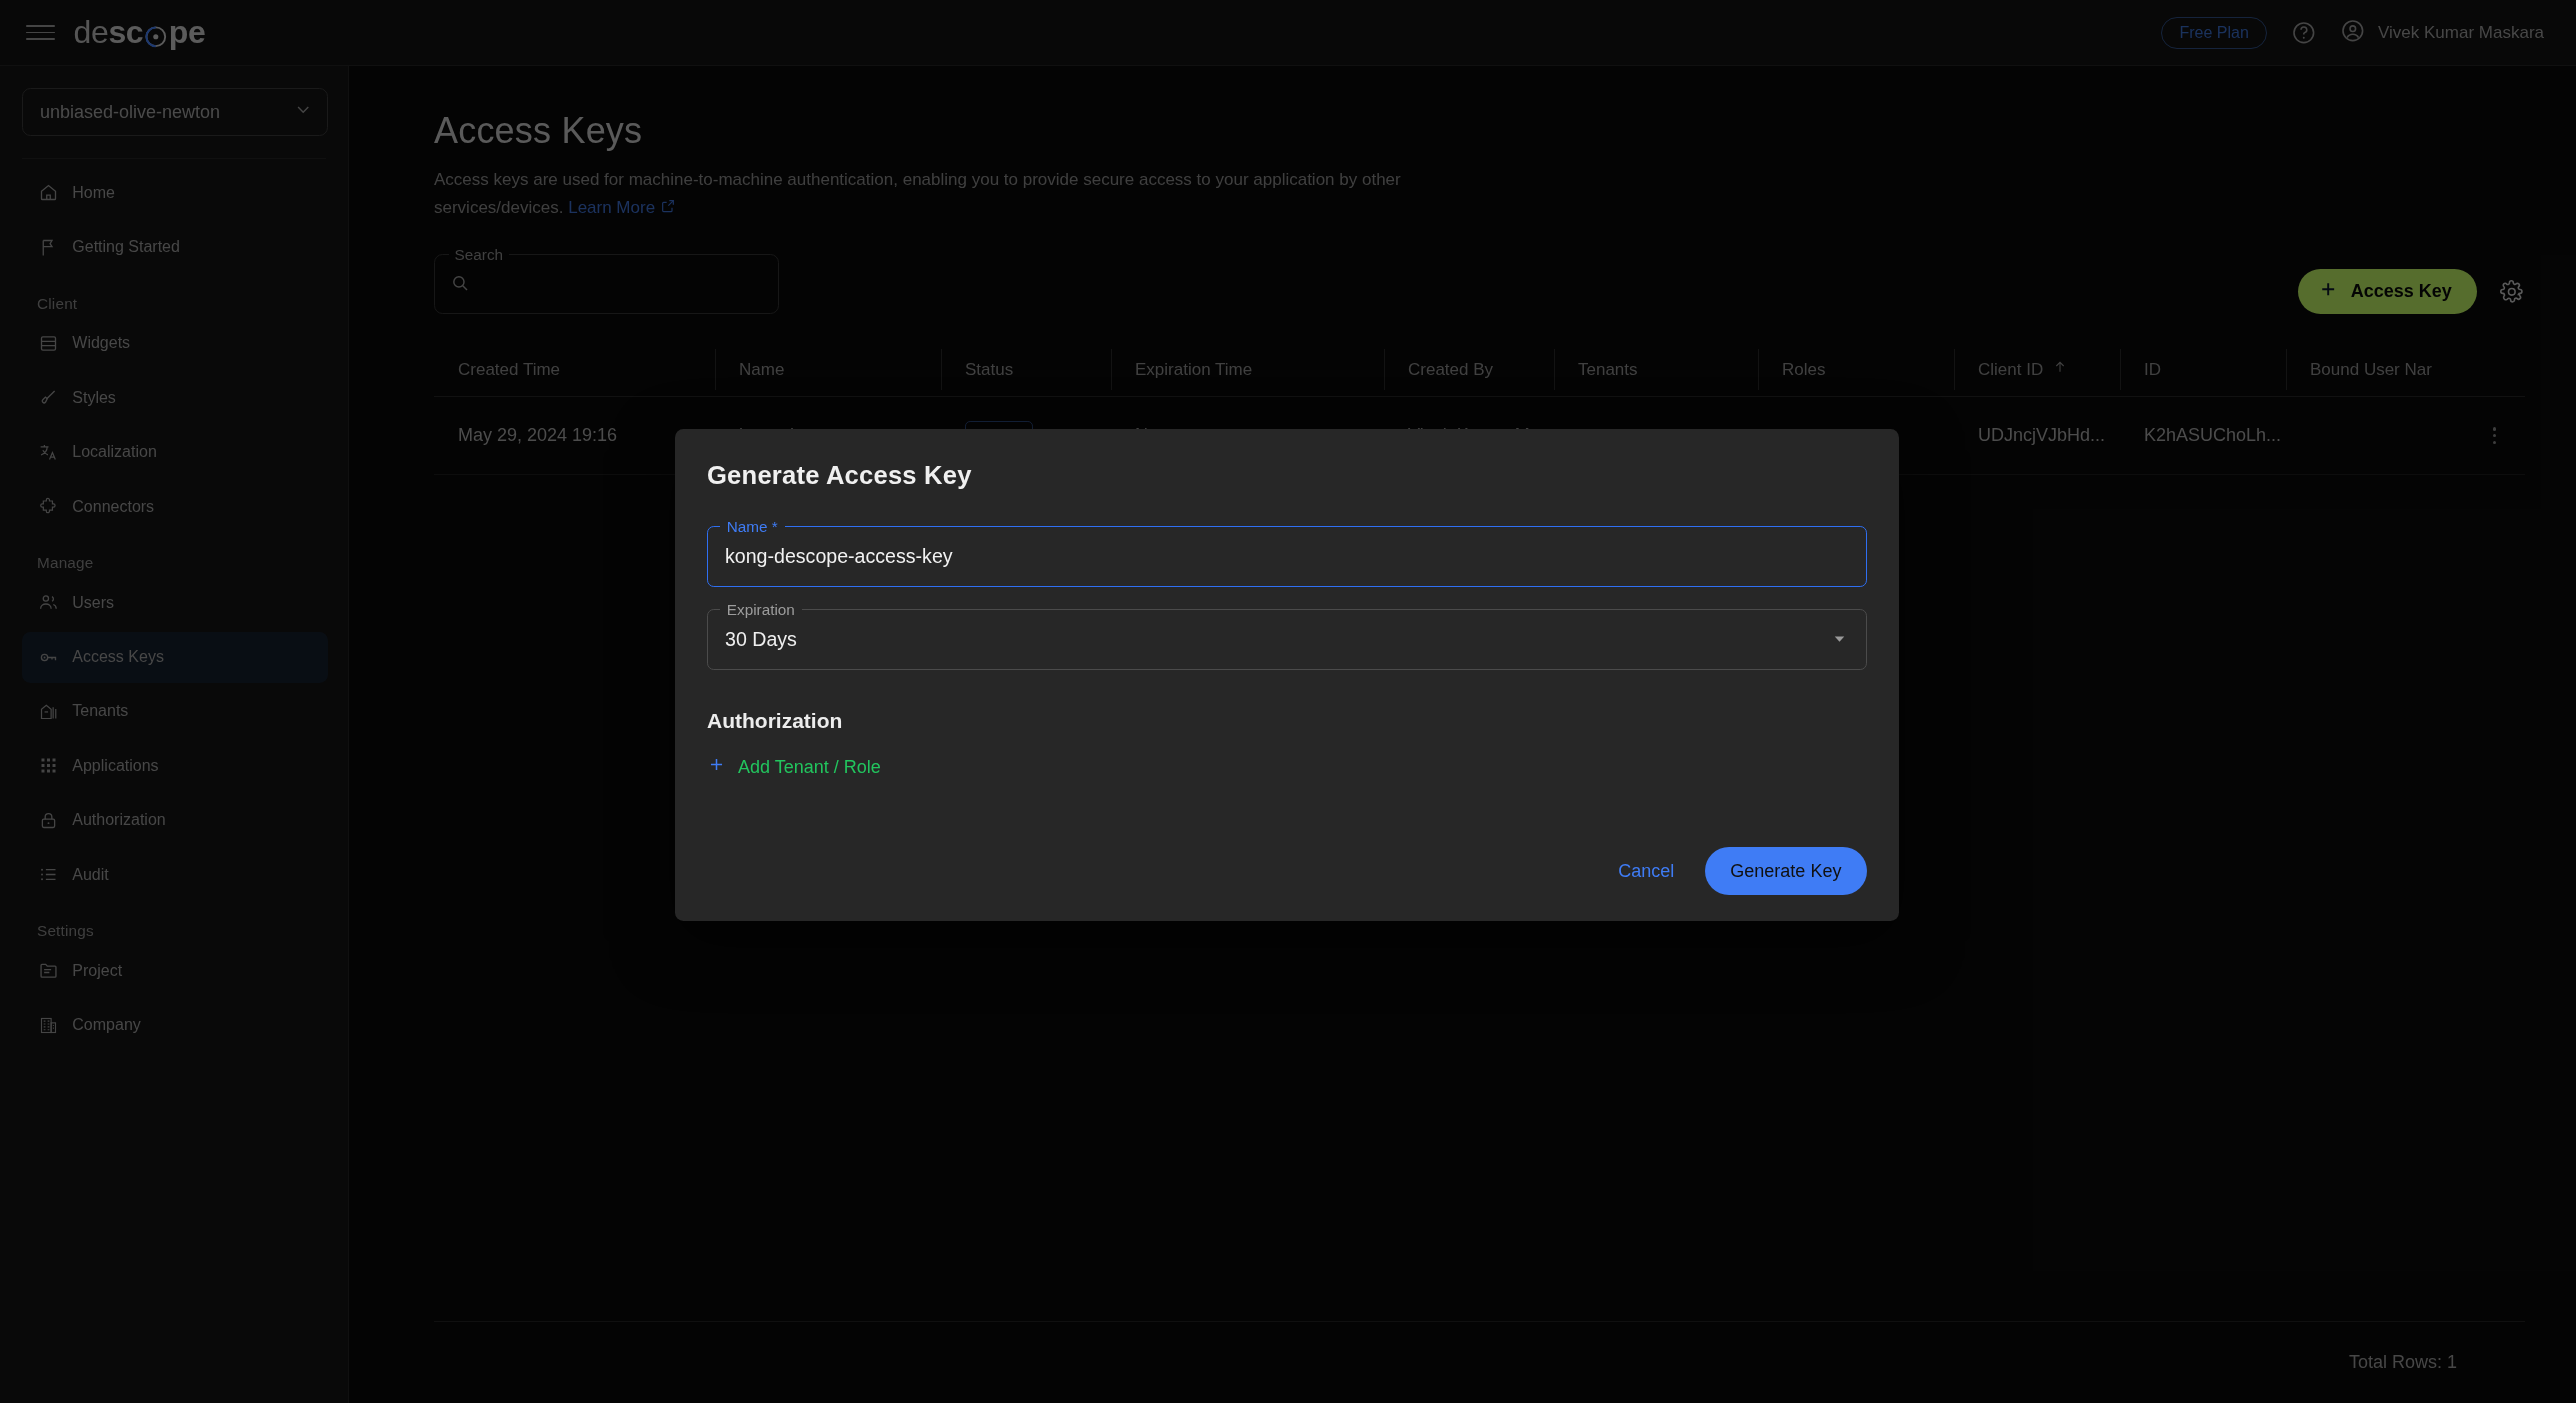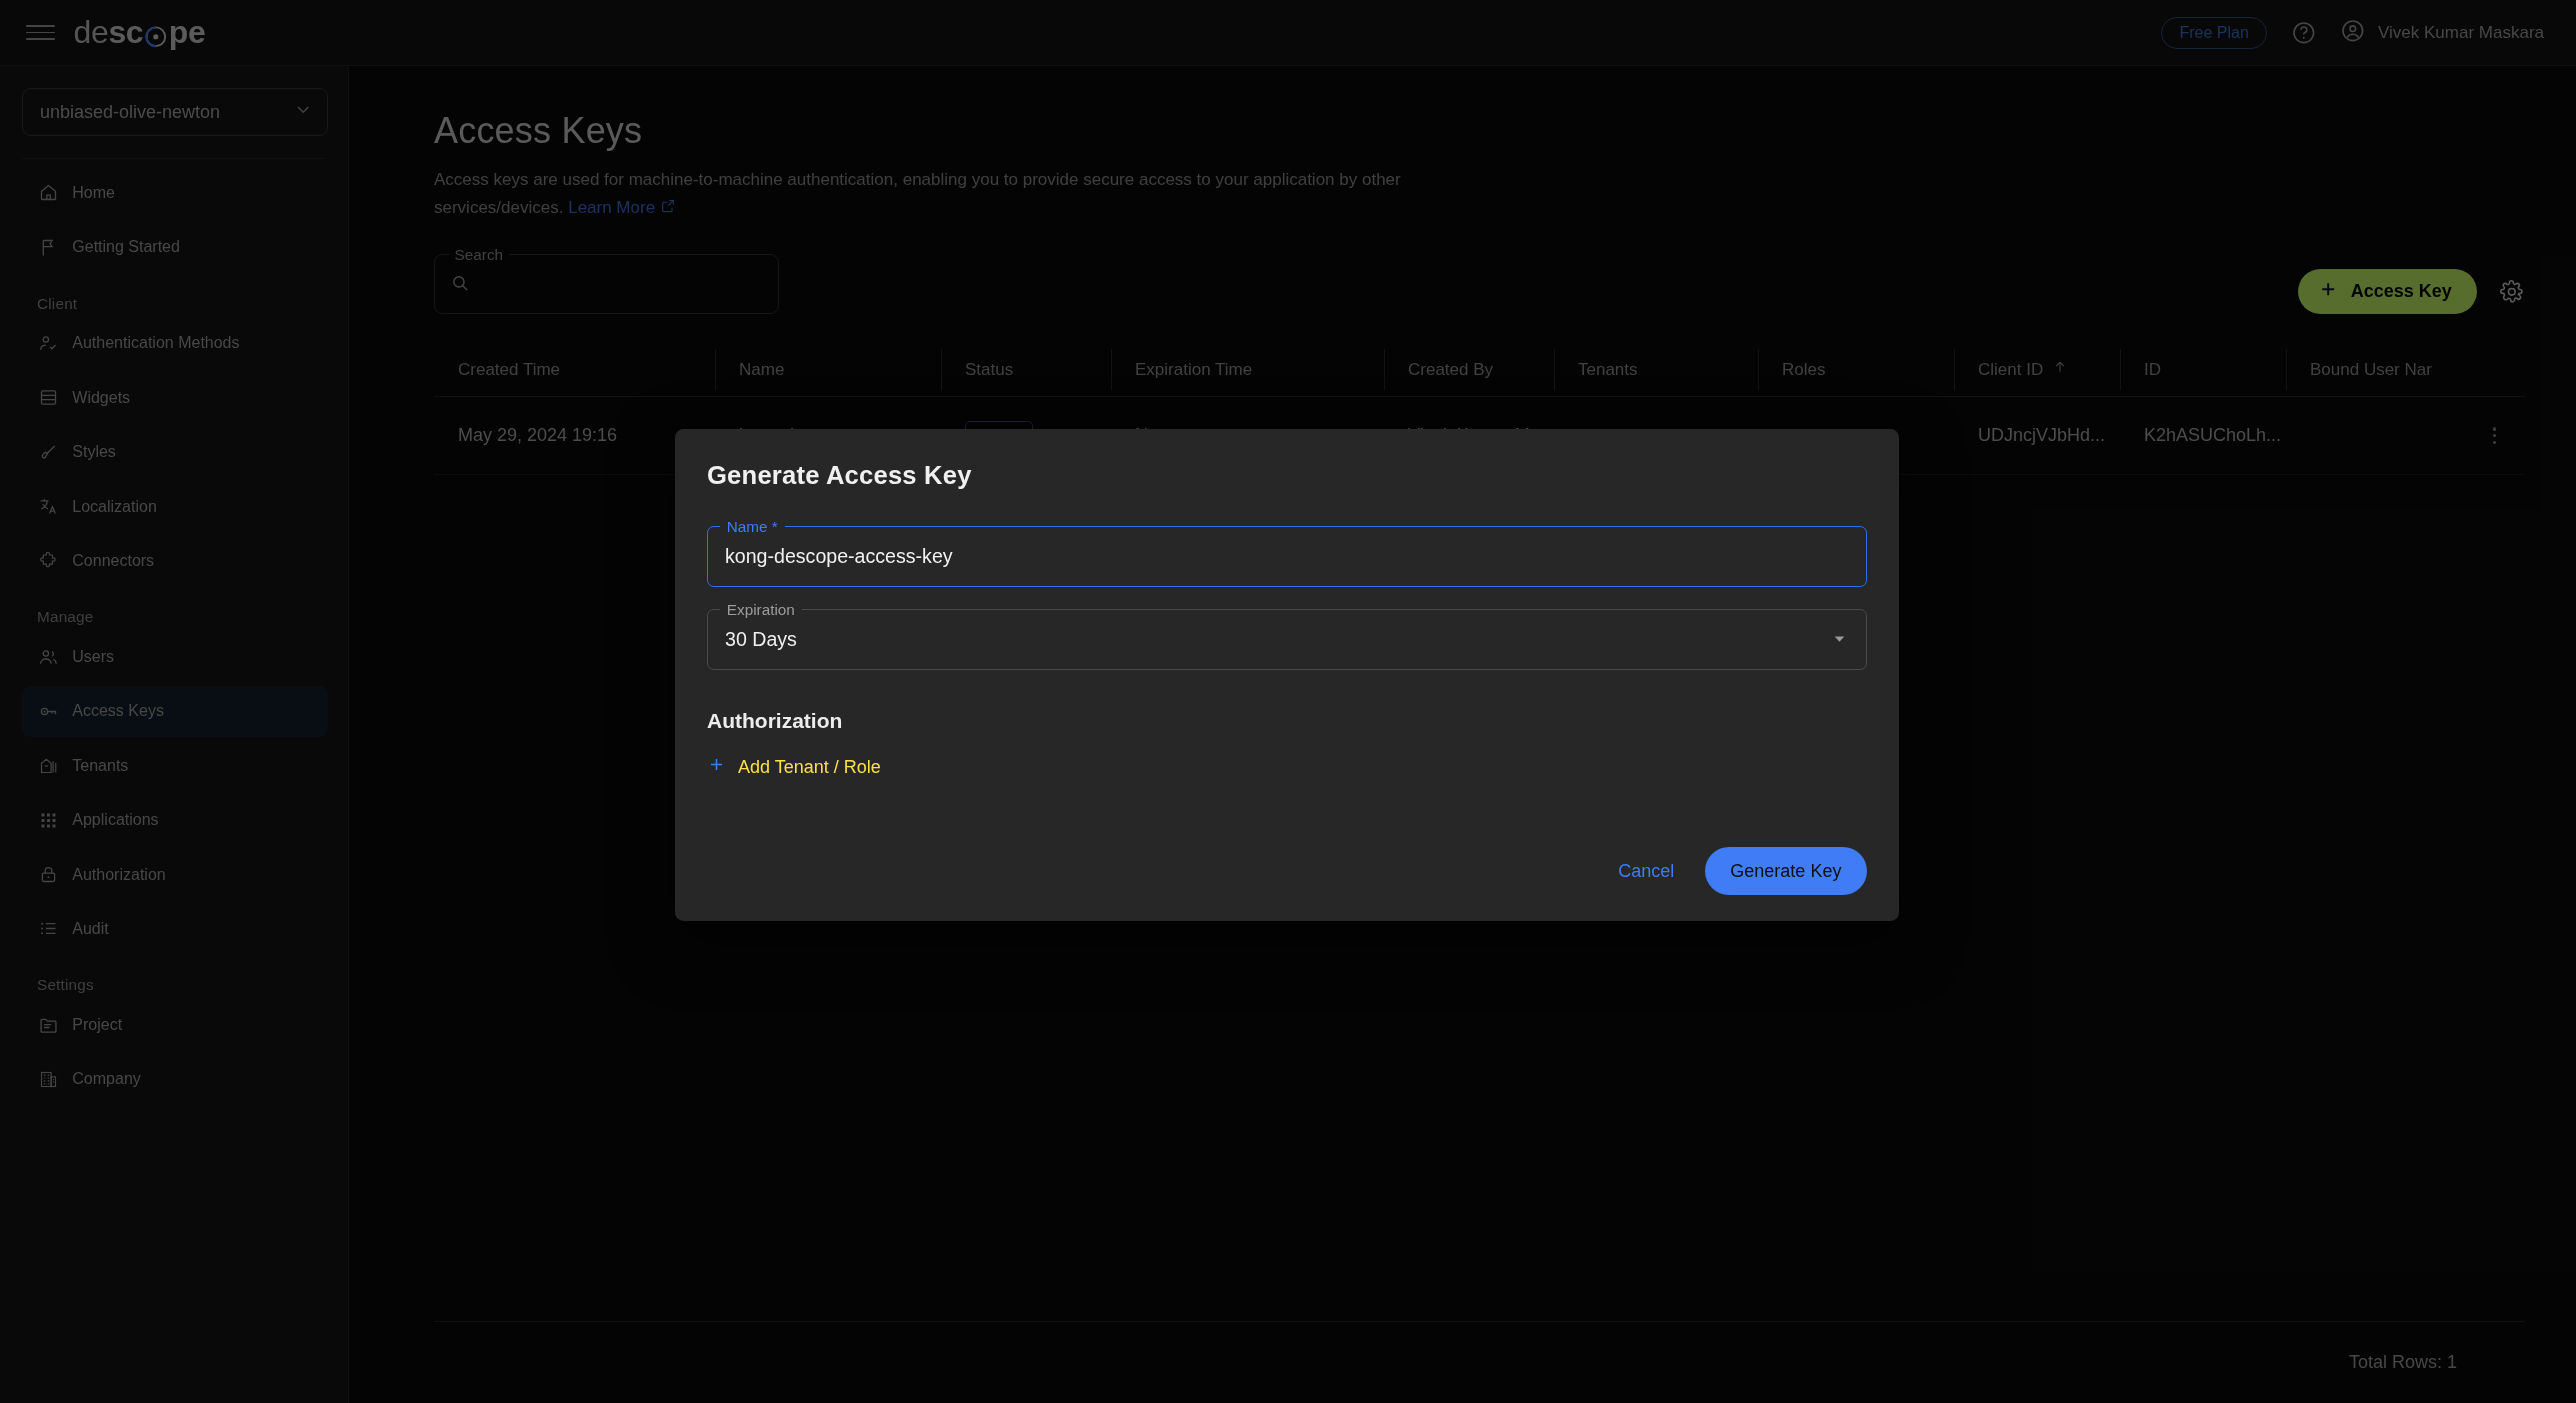--- a/index.html
+++ b/index.html
@@ -163,21 +163,21 @@
     background: transparent; border: 0; outline: 0; width: 100%;
     color: #f2f2f2; font-size: 19.6px;
     font-family: "Liberation Sans", sans-serif;
   }
   .field .value { color: #efefef; font-size: 19.6px; }
   .field .caret-down { margin-left: auto; }
   .field-gap { margin-top: 22px; }
   .auth-title { color: #ededed; font-size: 21px; font-weight: 700; margin-top: 39px; }
   .add-link {
     display: flex; align-items: center; gap: 12px;
-    color: #fde047; font-size: 18px; margin-top: 22px; cursor: pointer; width: max-content;
+    color: #22c55e; font-size: 18px; margin-top: 22px; cursor: pointer; width: max-content;
   }
   .modal-actions {
     position: absolute; right: 32px; bottom: 25.6px;
     display: flex; align-items: center; gap: 22px;
   }
   .btn-text {
     background: transparent; border: 0; color: #3f7cf5; font-size: 18px; cursor: pointer;
     padding: 6.8px 8.5px; font-family: "Liberation Sans", sans-serif;
   }
   .btn-generate {
@@ -253,30 +253,20 @@
     <span class="ico">
       <svg width="21" height="21" viewBox="0 0 24 24" fill="none" stroke="#9a9a9a" stroke-width="1.5">
           <path d="M6 21V4"></path>
           <path d="M6 4h10l-2.2 3.6L16 11H6"></path>
         </svg>
     </span>
     <span>Getting Started</span>
   </div>
 
   <div class="nav-group">Client</div>
-  <div class="nav-item">
-    <span class="ico">
-      <svg width="21" height="21" viewBox="0 0 24 24" fill="none" stroke="#9a9a9a" stroke-width="1.5">
-          <circle cx="9" cy="7.5" r="3"></circle>
-          <path d="M3 19c0-3.2 2.7-5.2 6-5.2"></path>
-          <path d="M14 16l2 2 4-4.5"></path>
-        </svg>
-    </span>
-    <span>Authentication Methods</span>
-  </div>
   <div class="nav-item">
     <span class="ico">
       <svg width="21" height="21" viewBox="0 0 24 24" fill="none" stroke="#9a9a9a" stroke-width="1.5">
           <rect x="4" y="4.5" width="16" height="15" rx="1.6"></rect>
           <path d="M4 9.5h16M4 14.5h16"></path>
         </svg>
     </span>
     <span>Widgets</span>
   </div>
   <div class="nav-item">

